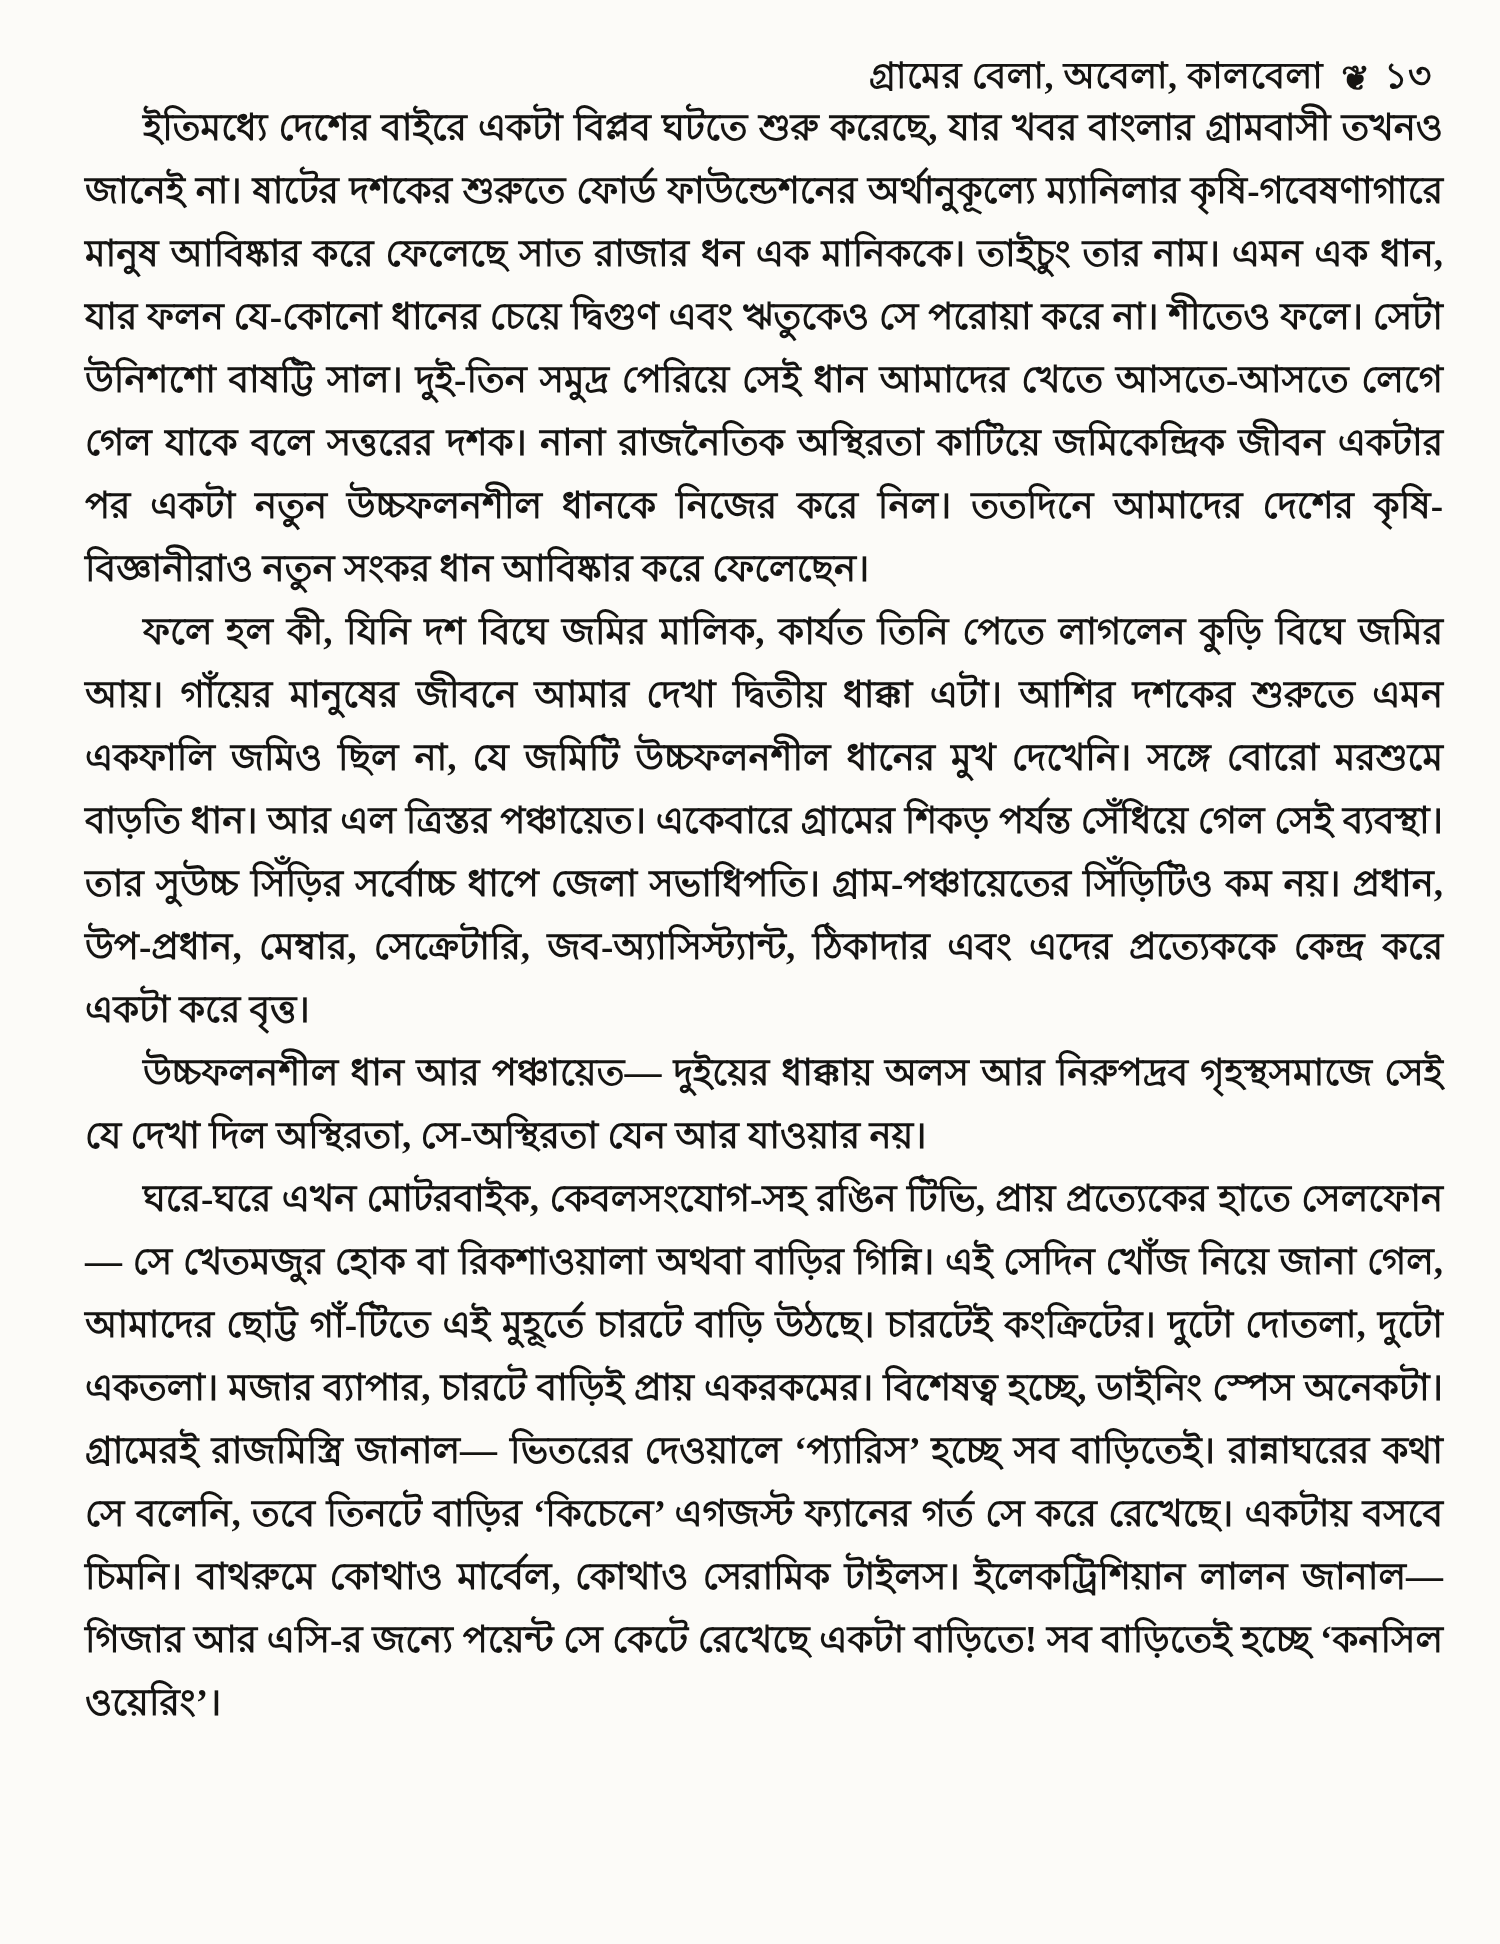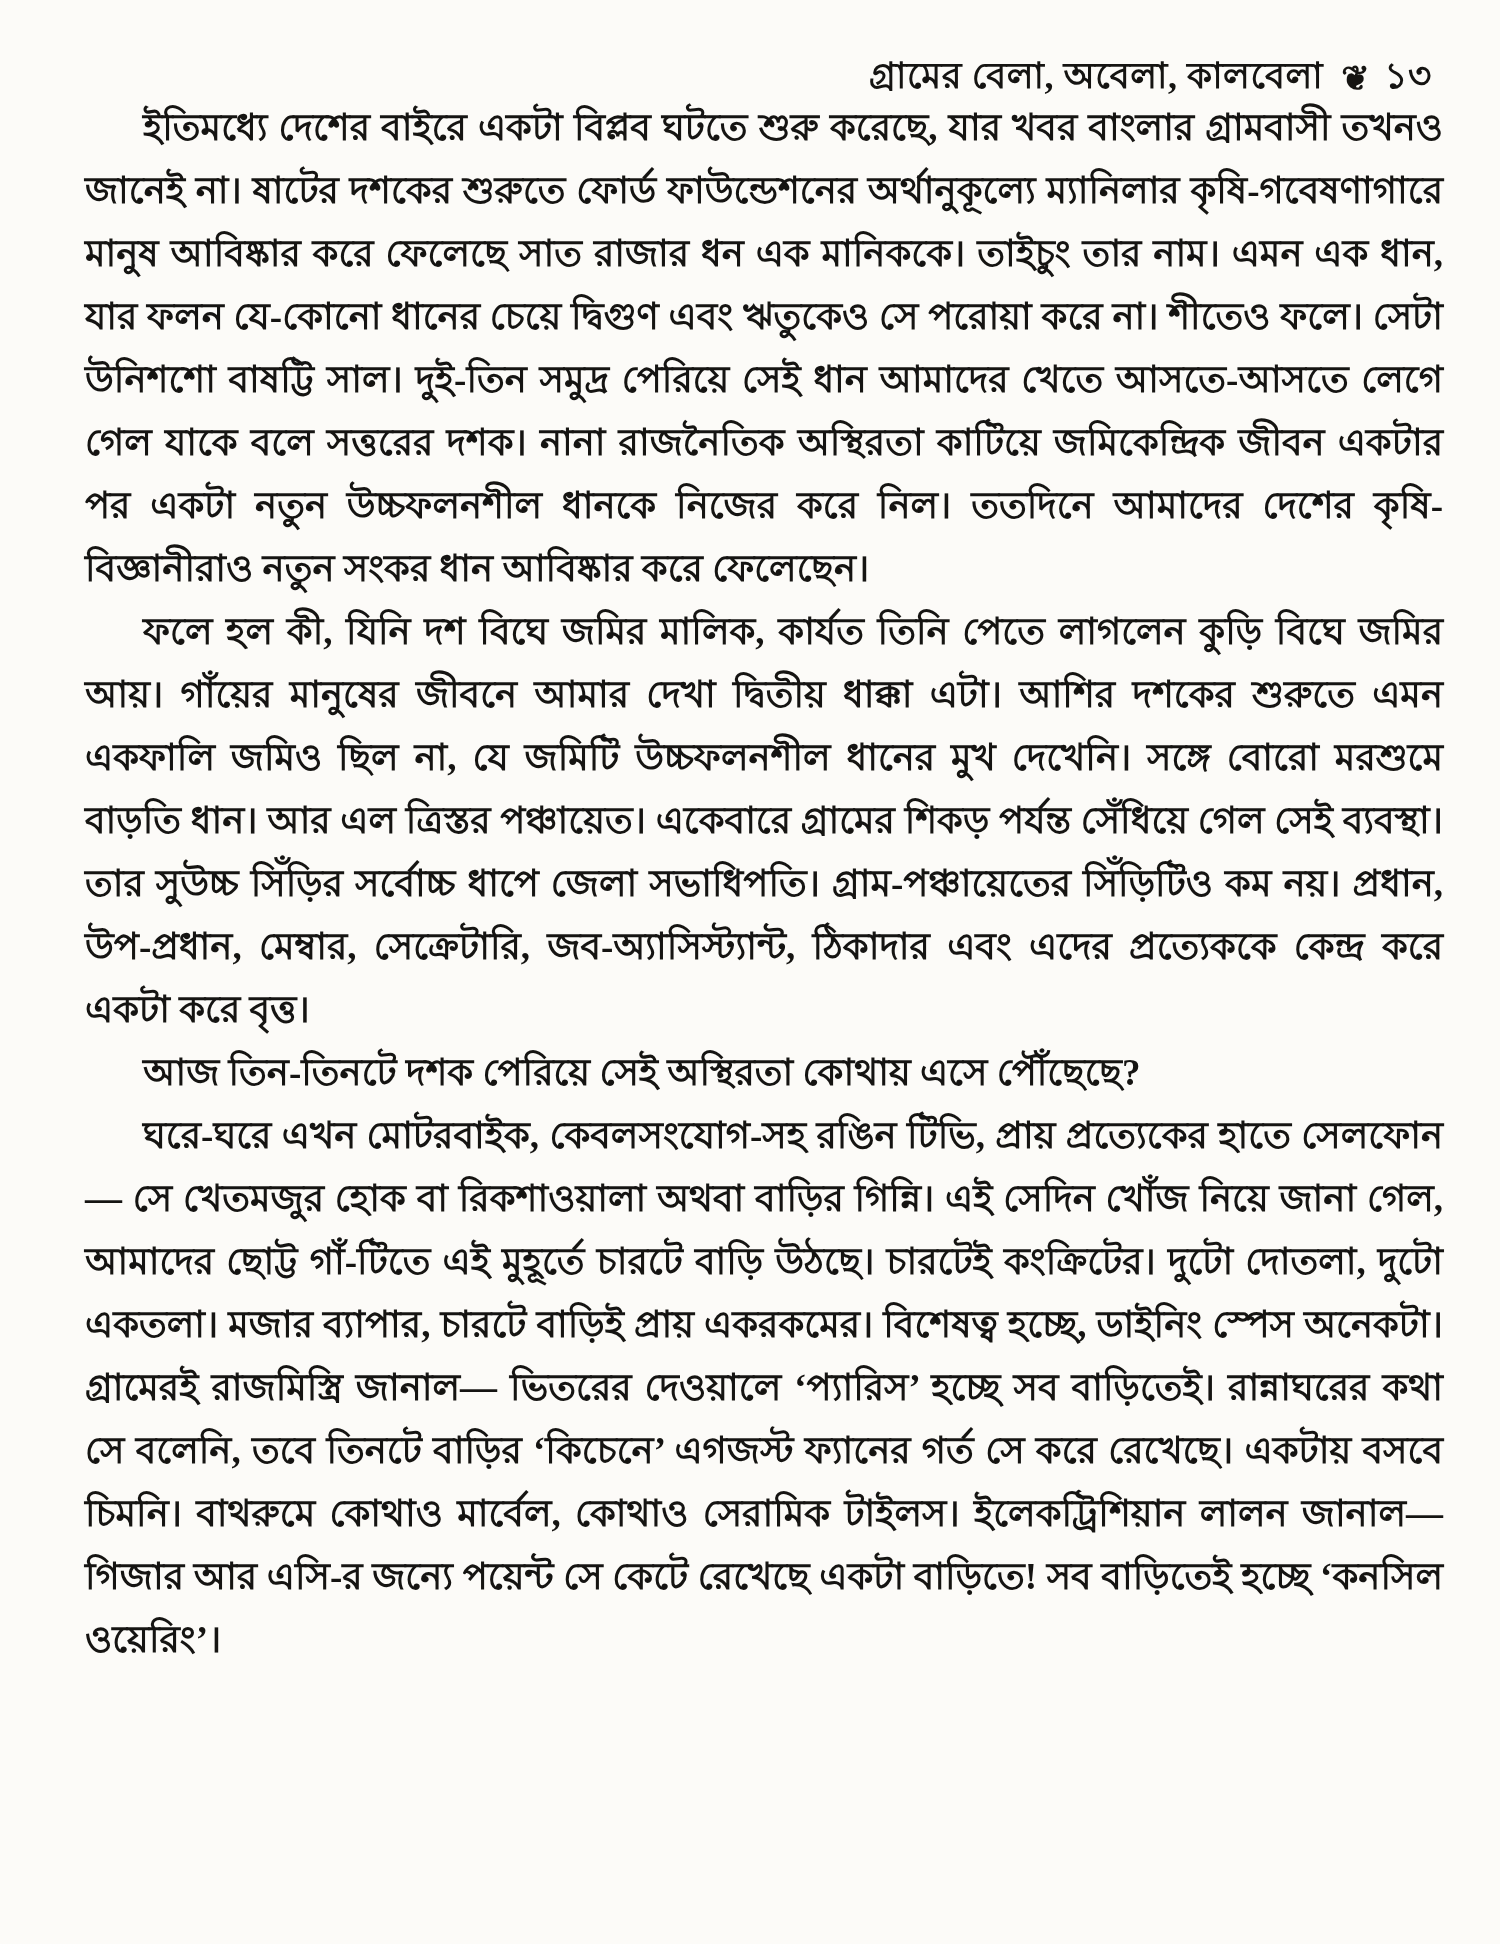--- a/index.html
+++ b/index.html
@@ -56,17 +56,17 @@
 
 <div class="page">
 
   <div class="running-head">
     <span>গ্রামের বেলা, অবেলা, কালবেলা</span><span class="fleuron">❦</span><span>১৩</span>
   </div>
 
   <div class="body-text">
     <p>ইতিমধ্যে দেশের বাইরে একটা বিপ্লব ঘটতে শুরু করেছে, যার খবর বাংলার গ্রামবাসী তখনও জানেই না। ষাটের দশকের শুরুতে ফোর্ড ফাউন্ডেশনের অর্থানুকূল্যে ম্যানিলার কৃষি-গবেষণাগারে মানুষ আবিষ্কার করে ফেলেছে সাত রাজার ধন এক মানিককে। তাইচুং তার নাম। এমন এক ধান, যার ফলন যে-কোনো ধানের চেয়ে দ্বিগুণ এবং ঋতুকেও সে পরোয়া করে না। শীতেও ফলে। সেটা উনিশশো বাষট্টি সাল। দুই-তিন সমুদ্র পেরিয়ে সেই ধান আমাদের খেতে আসতে-আসতে লেগে গেল যাকে বলে সত্তরের দশক। নানা রাজনৈতিক অস্থিরতা কাটিয়ে জমিকেন্দ্রিক জীবন একটার পর একটা নতুন উচ্চফলনশীল ধানকে নিজের করে নিল। ততদিনে আমাদের দেশের কৃষি-বিজ্ঞানীরাও নতুন সংকর ধান আবিষ্কার করে ফেলেছেন।</p>
     <p>ফলে হল কী, যিনি দশ বিঘে জমির মালিক, কার্যত তিনি পেতে লাগলেন কুড়ি বিঘে জমির আয়। গাঁয়ের মানুষের জীবনে আমার দেখা দ্বিতীয় ধাক্কা এটা। আশির দশকের শুরুতে এমন একফালি জমিও ছিল না, যে জমিটি উচ্চফলনশীল ধানের মুখ দেখেনি। সঙ্গে বোরো মরশুমে বাড়তি ধান। আর এল ত্রিস্তর পঞ্চায়েত। একেবারে গ্রামের শিকড় পর্যন্ত সেঁধিয়ে গেল সেই ব্যবস্থা। তার সুউচ্চ সিঁড়ির সর্বোচ্চ ধাপে জেলা সভাধিপতি। গ্রাম-পঞ্চায়েতের সিঁড়িটিও কম নয়। প্রধান, উপ-প্রধান, মেম্বার, সেক্রেটারি, জব-অ্যাসিস্ট্যান্ট, ঠিকাদার এবং এদের প্রত্যেককে কেন্দ্র করে একটা করে বৃত্ত।</p>
-    <p>আজ তিন-তিনটে দশক পেরিয়ে সেই অস্থিরতা কোথায় এসে পৌঁছেছে?</p>
+    <p>উচ্চফলনশীল ধান আর পঞ্চায়েত— দুইয়ের ধাক্কায় অলস আর নিরুপদ্রব গৃহস্থসমাজে সেই যে দেখা দিল অস্থিরতা, সে-অস্থিরতা যেন আর যাওয়ার নয়।</p>
     <p>ঘরে-ঘরে এখন মোটরবাইক, কেবলসংযোগ-সহ রঙিন টিভি, প্রায় প্রত্যেকের হাতে সেলফোন— সে খেতমজুর হোক বা রিকশাওয়ালা অথবা বাড়ির গিন্নি। এই সেদিন খোঁজ নিয়ে জানা গেল, আমাদের ছোট্ট গাঁ-টিতে এই মুহূর্তে চারটে বাড়ি উঠছে। চারটেই কংক্রিটের। দুটো দোতলা, দুটো একতলা। মজার ব্যাপার, চারটে বাড়িই প্রায় একরকমের। বিশেষত্ব হচ্ছে, ডাইনিং স্পেস অনেকটা। গ্রামেরই রাজমিস্ত্রি জানাল— ভিতরের দেওয়ালে ‘প্যারিস’ হচ্ছে সব বাড়িতেই। রান্নাঘরের কথা সে বলেনি, তবে তিনটে বাড়ির ‘কিচেনে’ এগজস্ট ফ্যানের গর্ত সে করে রেখেছে। একটায় বসবে চিমনি। বাথরুমে কোথাও মার্বেল, কোথাও সেরামিক টাইলস। ইলেকট্রিশিয়ান লালন জানাল— গিজার আর এসি-র জন্যে পয়েন্ট সে কেটে রেখেছে একটা বাড়িতে! সব বাড়িতেই হচ্ছে ‘কনসিল ওয়েরিং’।</p>
   </div>
 
 </div>
 
 </body></html>

